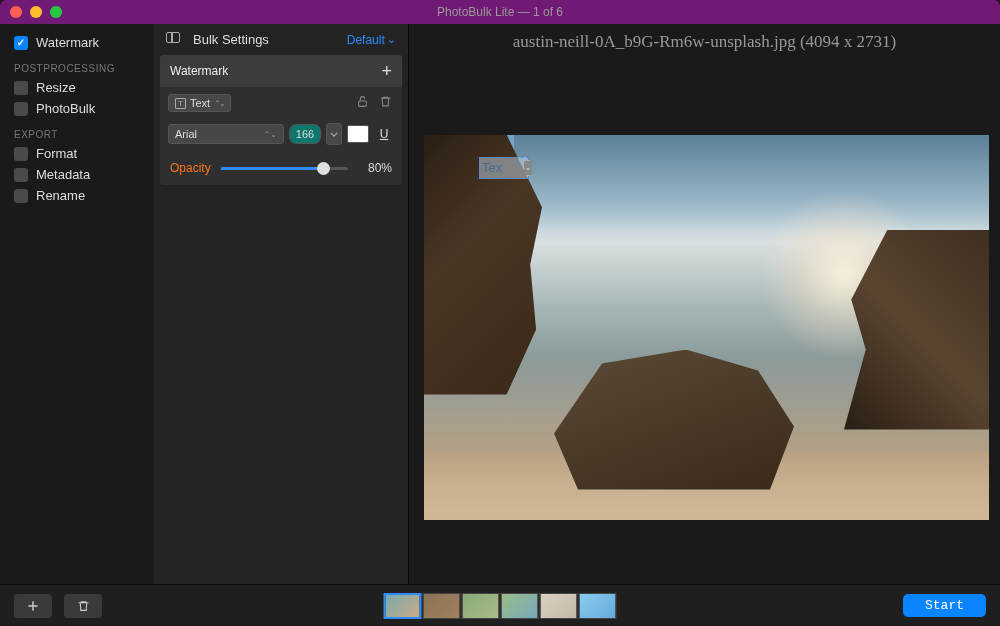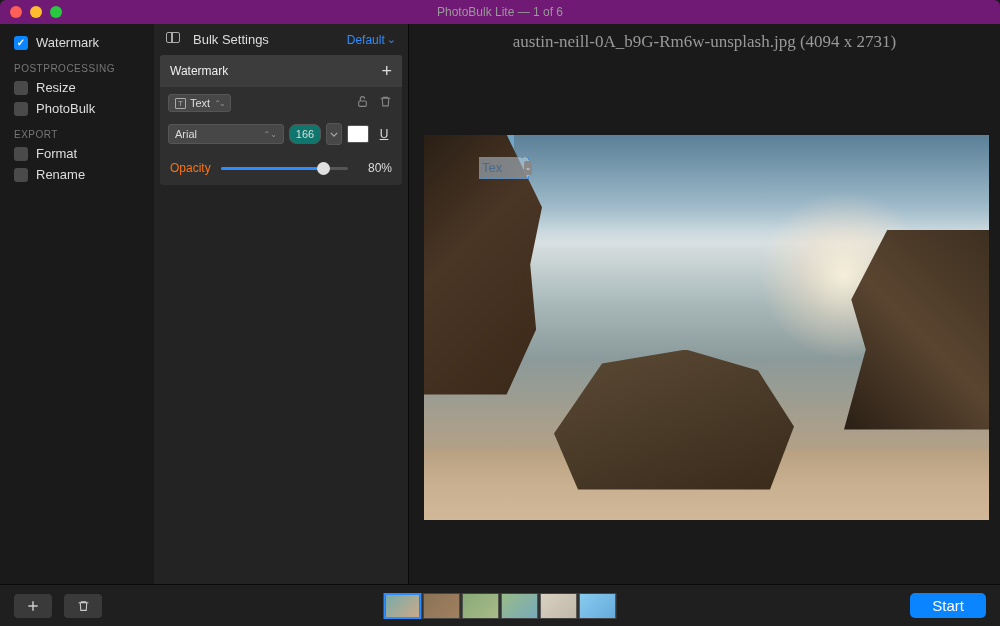--- a/index.html
+++ b/index.html
@@ -83,21 +83,21 @@
     
     .thumbs { position: absolute; left: 50%; transform: translateX(-50%); display: flex; gap: 1px; }
     .thumb { width: 38px; height: 26px; background: linear-gradient(135deg,#7aa 0%,#ca8 100%); border: 1px solid #444; cursor: pointer; }
     .thumb.active { border: 2px solid #2d8cff; }
     .thumb.t2 { background: linear-gradient(135deg,#8b7355 0%,#a08060 100%); }
     .thumb.t3 { background: linear-gradient(135deg,#88aa77 0%,#aabb88 100%); }
     .thumb.t4 { background: linear-gradient(135deg,#99bb88 0%,#77aabb 100%); }
     .thumb.t5 { background: linear-gradient(135deg,#d8d0c0 0%,#c0b8a8 100%); }
     .thumb.t6 { background: linear-gradient(135deg,#88ccee 0%,#66aadd 100%); }
     
-    .start-btn { margin-left: auto; padding: 4px 22px; background: #0a84ff; color: #fff; border-radius: 5px; font-size: 15px; cursor: pointer; }
+    .start-btn { margin-left: auto; padding: 4px 22px; background: #0a84ff; color: #fff; border-radius: 5px; font-size: 13px; cursor: pointer; font-family: Liberation Mono, monospace; }
   </style>
 </head>
 <body>
 
 <div class="titlebar">
   <div class="traffic-lights">
     <div class="traffic-light tl-red"></div>
     <div class="traffic-light tl-yellow"></div>
     <div class="traffic-light tl-green"></div>
   </div>
@@ -118,20 +118,24 @@
     </div>
     <div class="sidebar-item">
       <span class="check"></span>
       <span class="sidebar-label">PhotoBulk</span>
     </div>
 
     <div class="section-head">EXPORT</div>
     <div class="sidebar-item">
       <span class="check"></span>
       <span class="sidebar-label">Format</span>
+    </div>
+    <div class="sidebar-item">
+      <span class="check"></span>
+      <span class="sidebar-label">Metadata</span>
     </div>
     <div class="sidebar-item">
       <span class="check"></span>
       <span class="sidebar-label">Rename</span>
     </div>
   </div>
 
   <div class="settings-panel">
     <div class="settings-header">
       <div class="settings-header-left">

